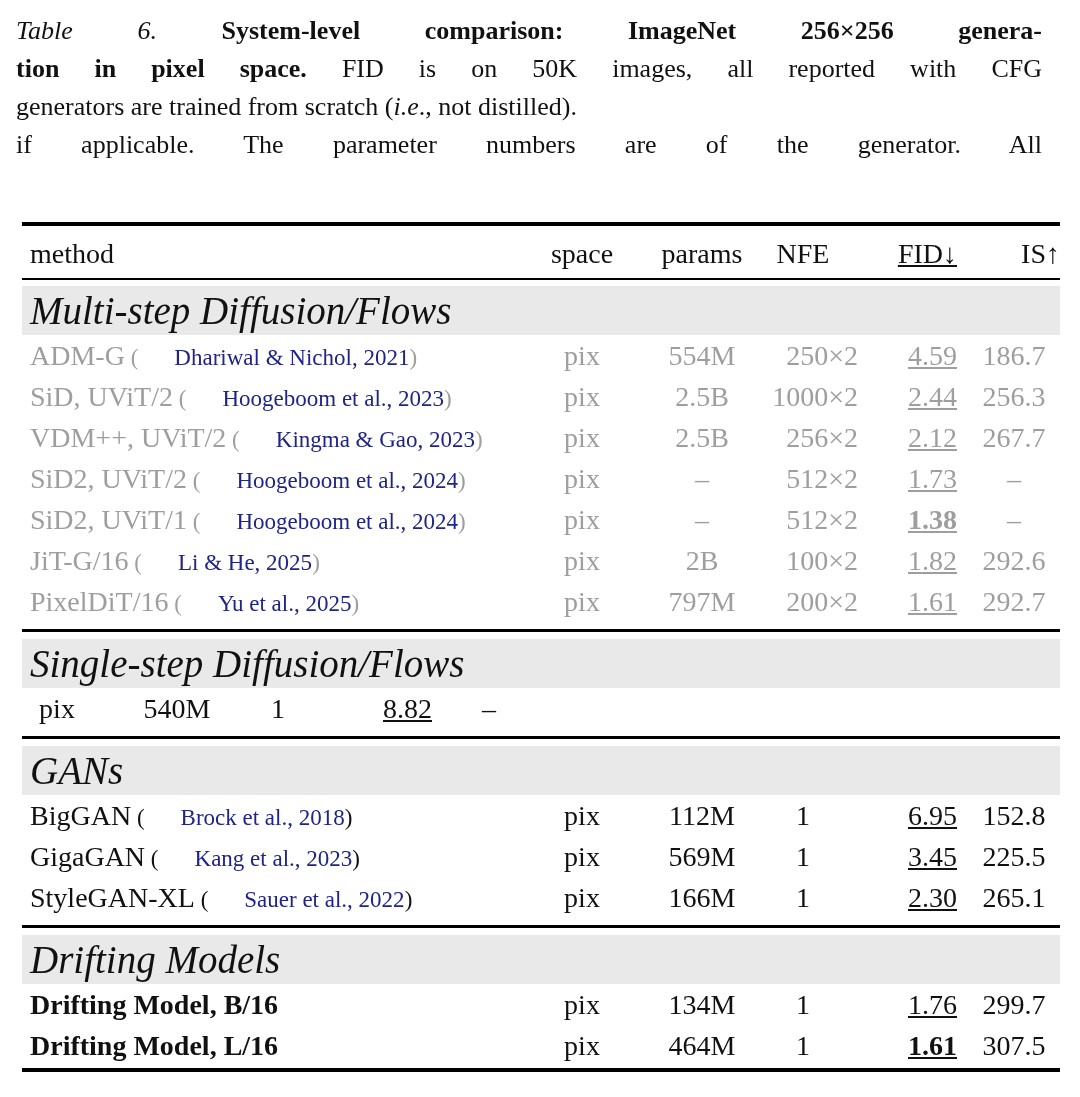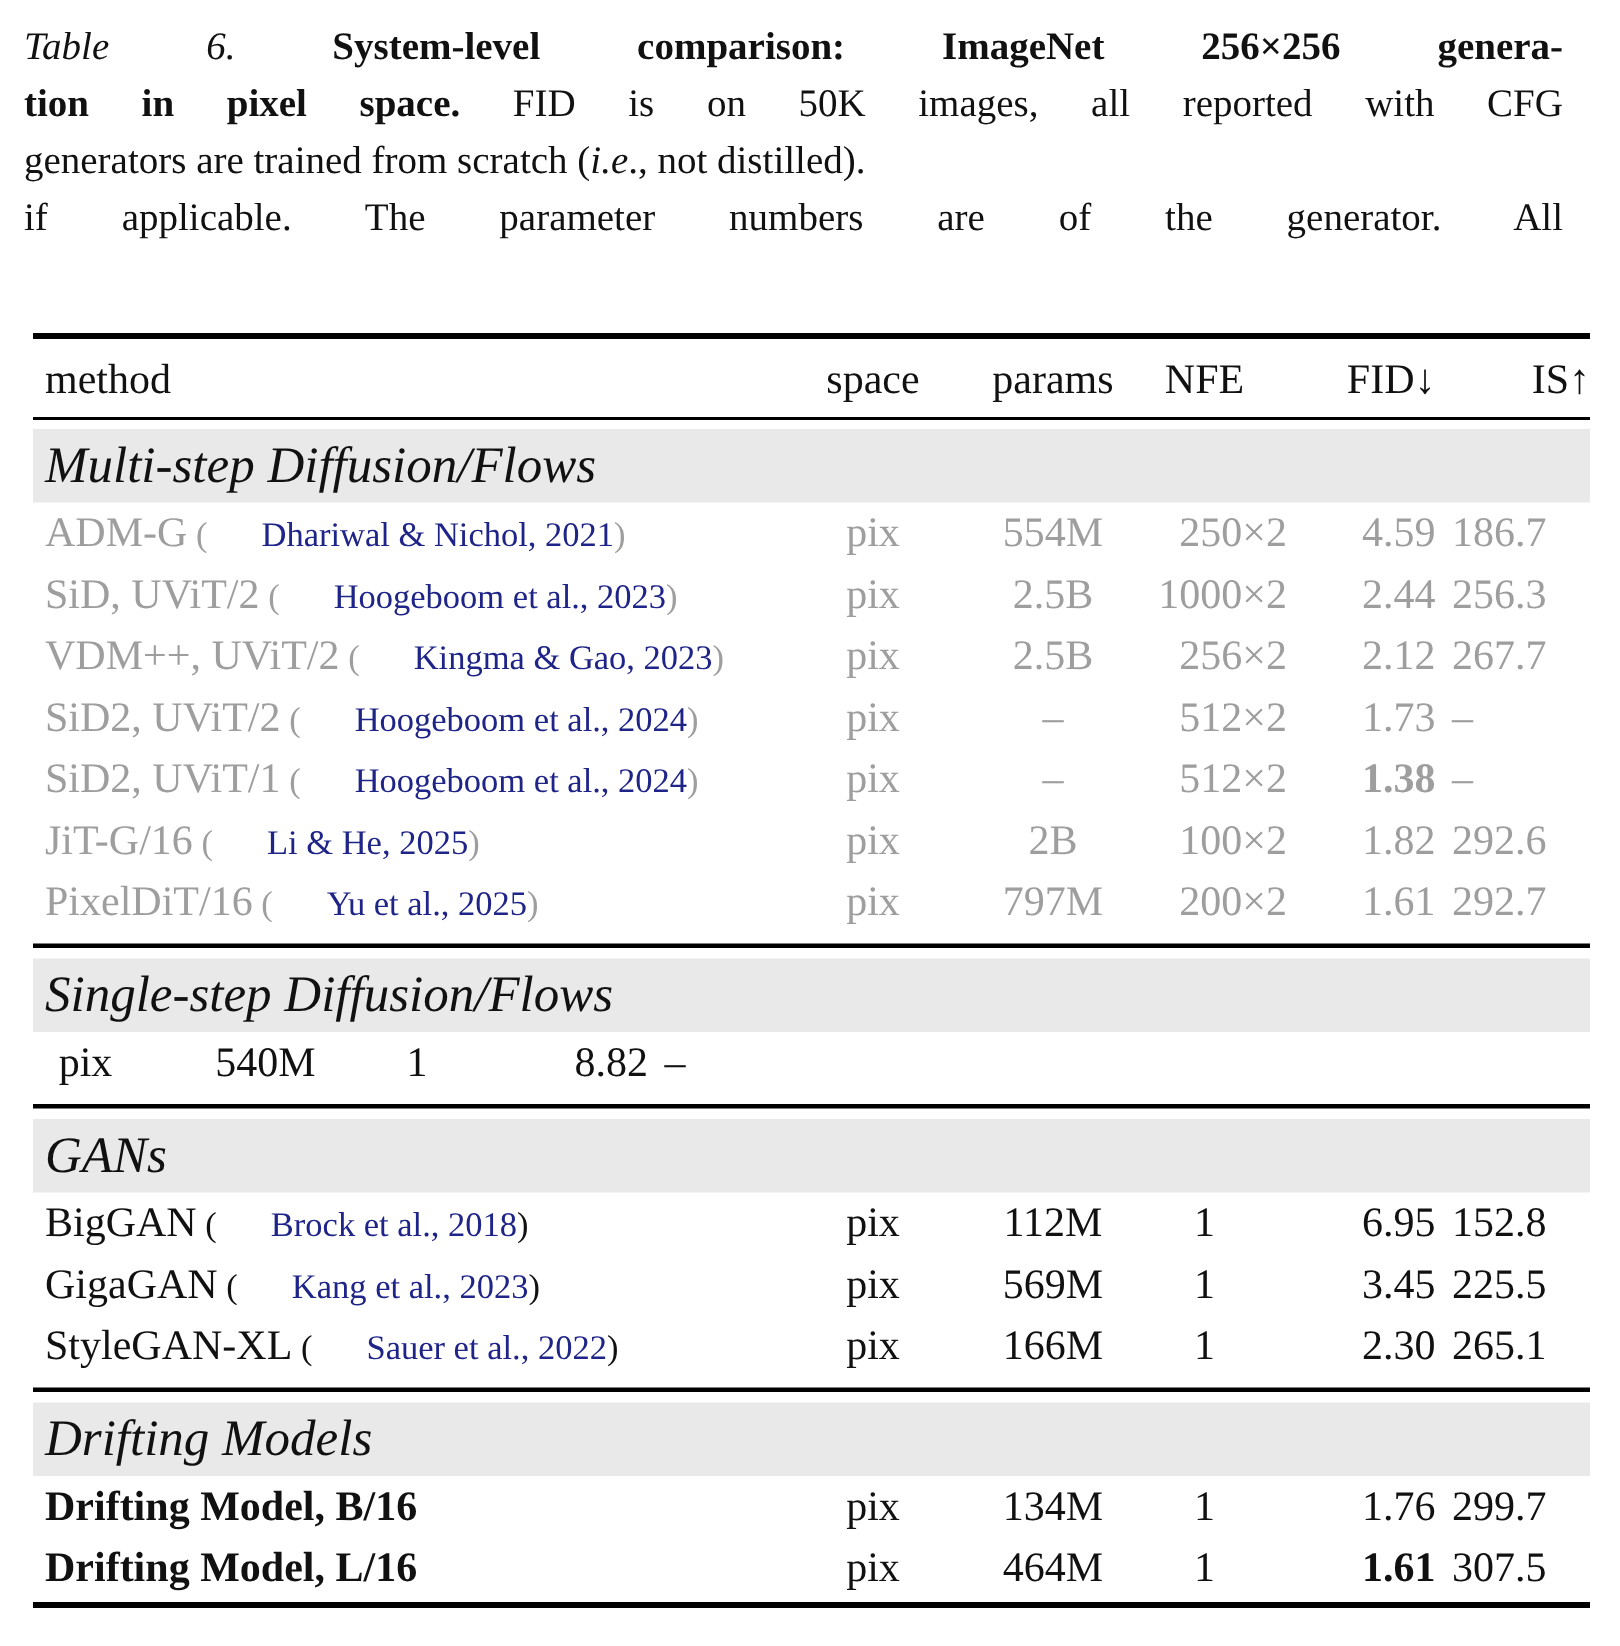--- a/index.html
+++ b/index.html
@@ -24,31 +24,31 @@
   
   .tbl{position:absolute;left:22px;top:222px;width:1038px;}
   .rule{background:#000000;}
   .rule.top{height:4px;}
   .rule.thin{height:2px;}
   .rule.bottom{height:4px;margin-top:2px;}
   .sep{height:3px;background:#000000;margin:7px 0;}
   .header-row{display:flex;align-items:center;height:52px;font-size:28px;box-sizing:border-box;padding-top:4px;}
   .band{
     height:49px;background:var(--band);display:flex;align-items:center;
-    font-style:italic;font-size:34px;padding-left:8px;box-sizing:border-box;margin-top:6px;
+    font-style:italic;font-size:39px;padding-left:8px;box-sizing:border-box;margin-top:6px;
   }
   .row{display:flex;align-items:center;height:41px;font-size:28px;white-space:nowrap;}
   .row.muted{color:var(--muted);}
   .c-method{flex:1;padding-left:8px;min-width:0;overflow:hidden;}
   .c-space {width:70px; text-align:center;}
   .c-params{width:110px;margin-left:30px;text-align:center;}
   .c-nfe   {width:110px;margin-left:-9px;text-align:right;}
   .c-nfe.center{text-align:center;}
-  .c-fid   {width:87px; margin-left:12px;text-align:right;}
-  .c-is    {width:92px; margin-left:11px;text-align:left;}
+  .c-fid   {width:87px; margin-left:12px;text-align:right;text-decoration:underline;}
+  .c-is    {width:92px; margin-left:11px;text-align:center;}
   .header-row .c-nfe{text-align:center;}
   .header-row .c-fid,.header-row .c-is{text-align:right;}
   .cite{font-size:23px;}
   .cite-link{color:var(--cite);margin-left:36px;}
   .bold{font-weight:bold;}
 </style>
 </head>
 <body>
 
 <div class="caption">

